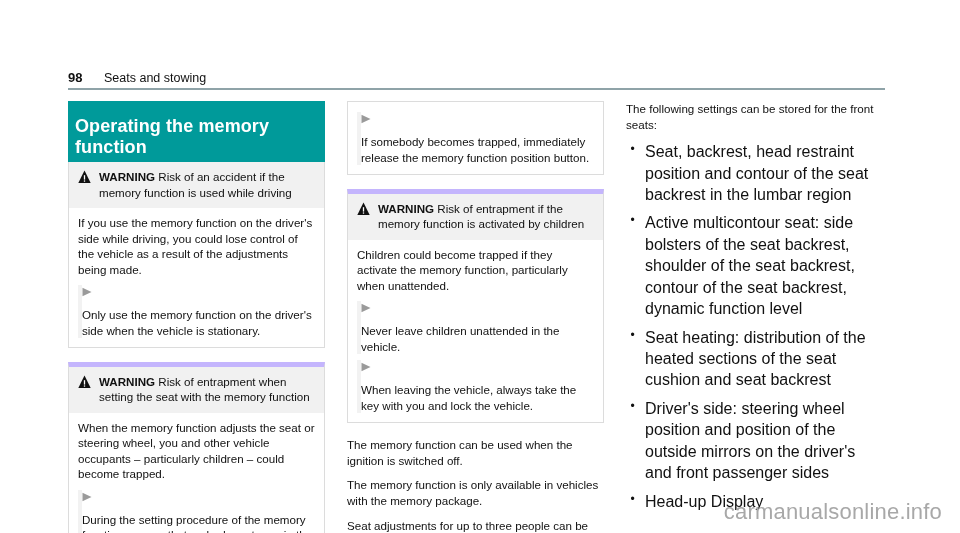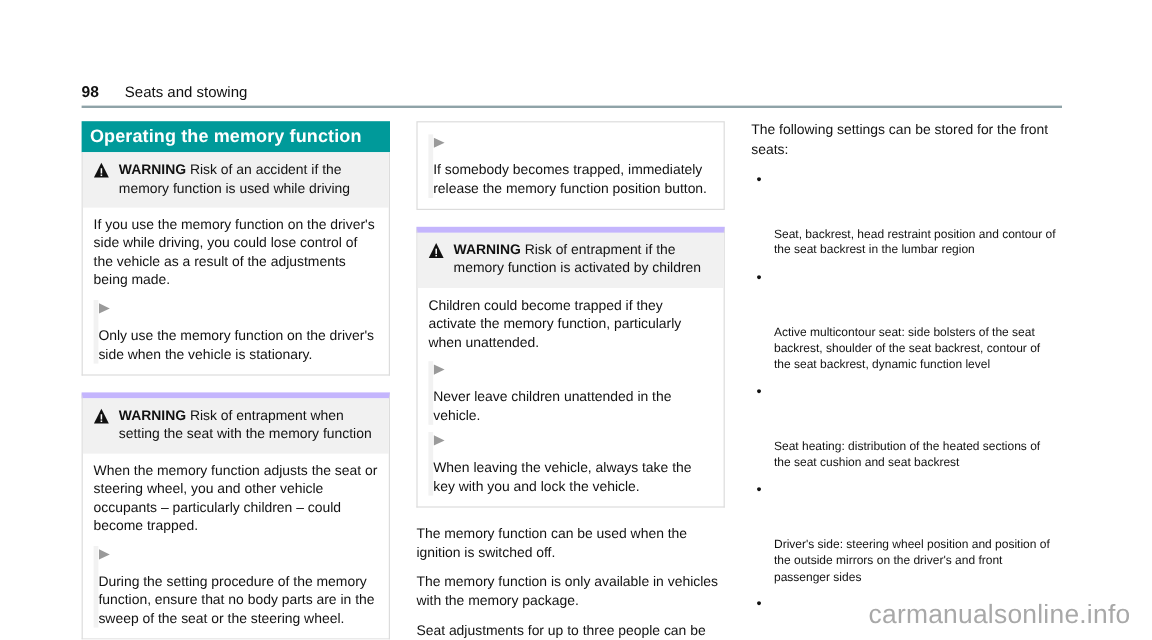--- a/index.html
+++ b/index.html
@@ -58,23 +58,23 @@
   }
   .col {
     width: 257px;
     flex: 0 0 257px;
   }
 
   
   .section-bar {
     background: #009a9a;
     color: #ffffff;
-    font-size: 15px;
+    font-size: 18px;
     font-weight: bold;
-    padding: 4px 7px 5px 7px;
+    padding: 15px 7px 5px 7px;
     line-height: 1.15;
     letter-spacing: 0.1px;
   }
 
   
   .warning-box {
     border: 1px solid #dcdcdc;
     border-top: none;
     background: #ffffff;
     margin-bottom: 14px;
@@ -187,24 +187,23 @@
   }
   .dot-item:last-child { margin-bottom: 0; }
   .dot-mark {
     flex: 0 0 9px;
     font-size: 12px;
     line-height: 1.34;
     color: #111;
     text-align: center;
   }
   .dot-text {
-    font-size: 10px;
-    line-height: 1.34;
-    color: #111;
-    margin-top: 48px;
+    font-size: 16px;
+    line-height: 1.34;
+    color: #111;
   }
 
   
   .watermark {
     position: absolute;
     right: 18px;
     bottom: 8px;
     font-size: 22px;
     color: #a8a8a8;
     font-family: "Liberation Sans", sans-serif;

